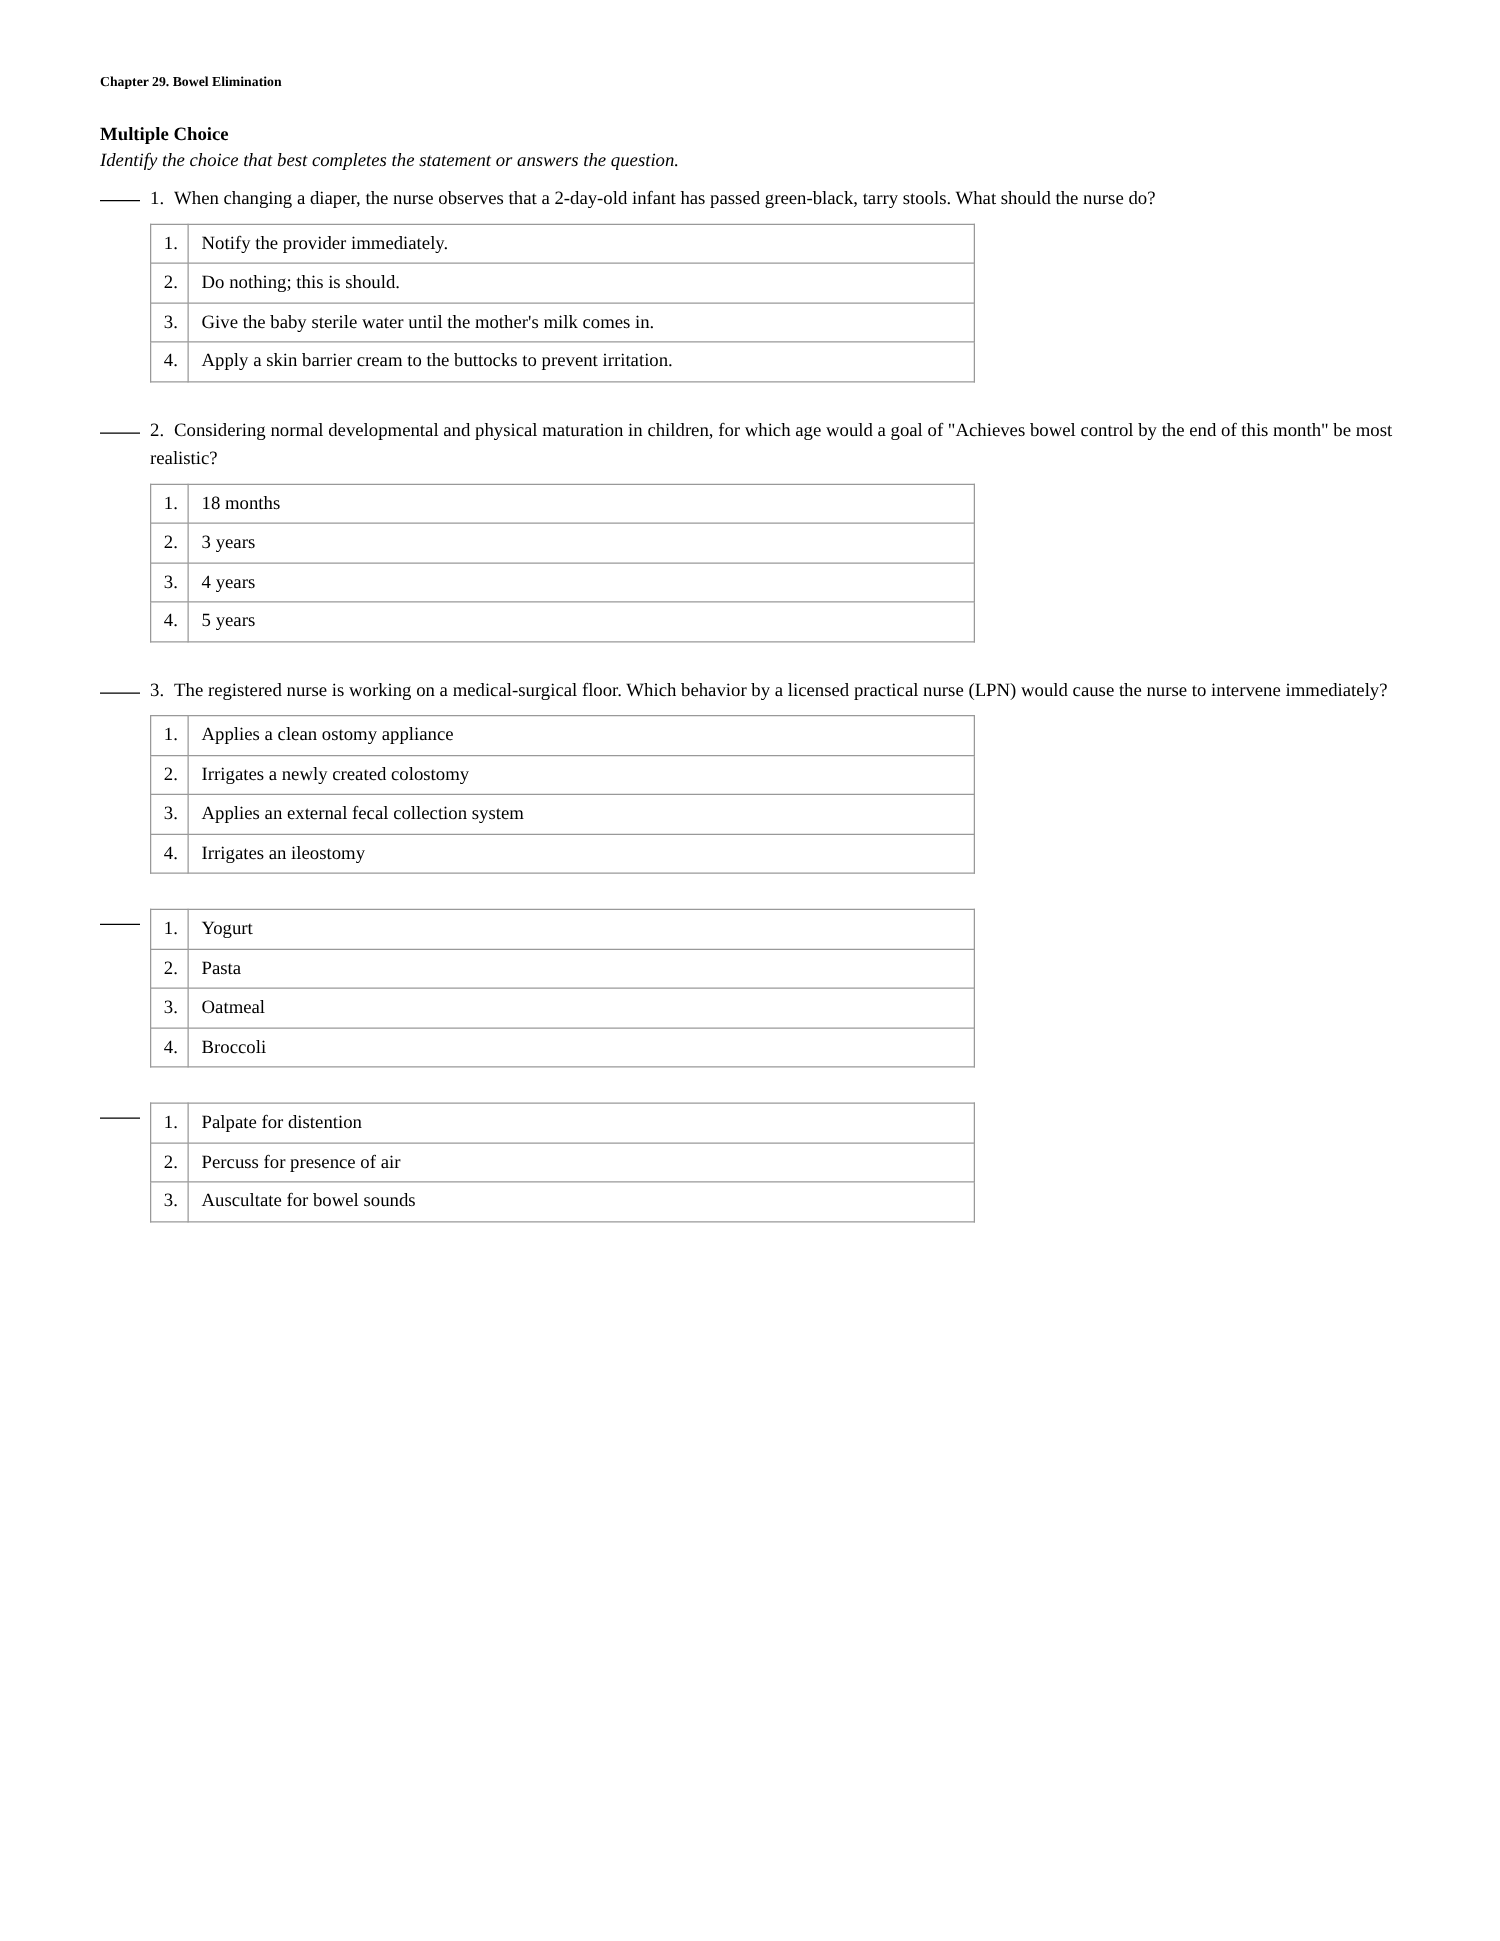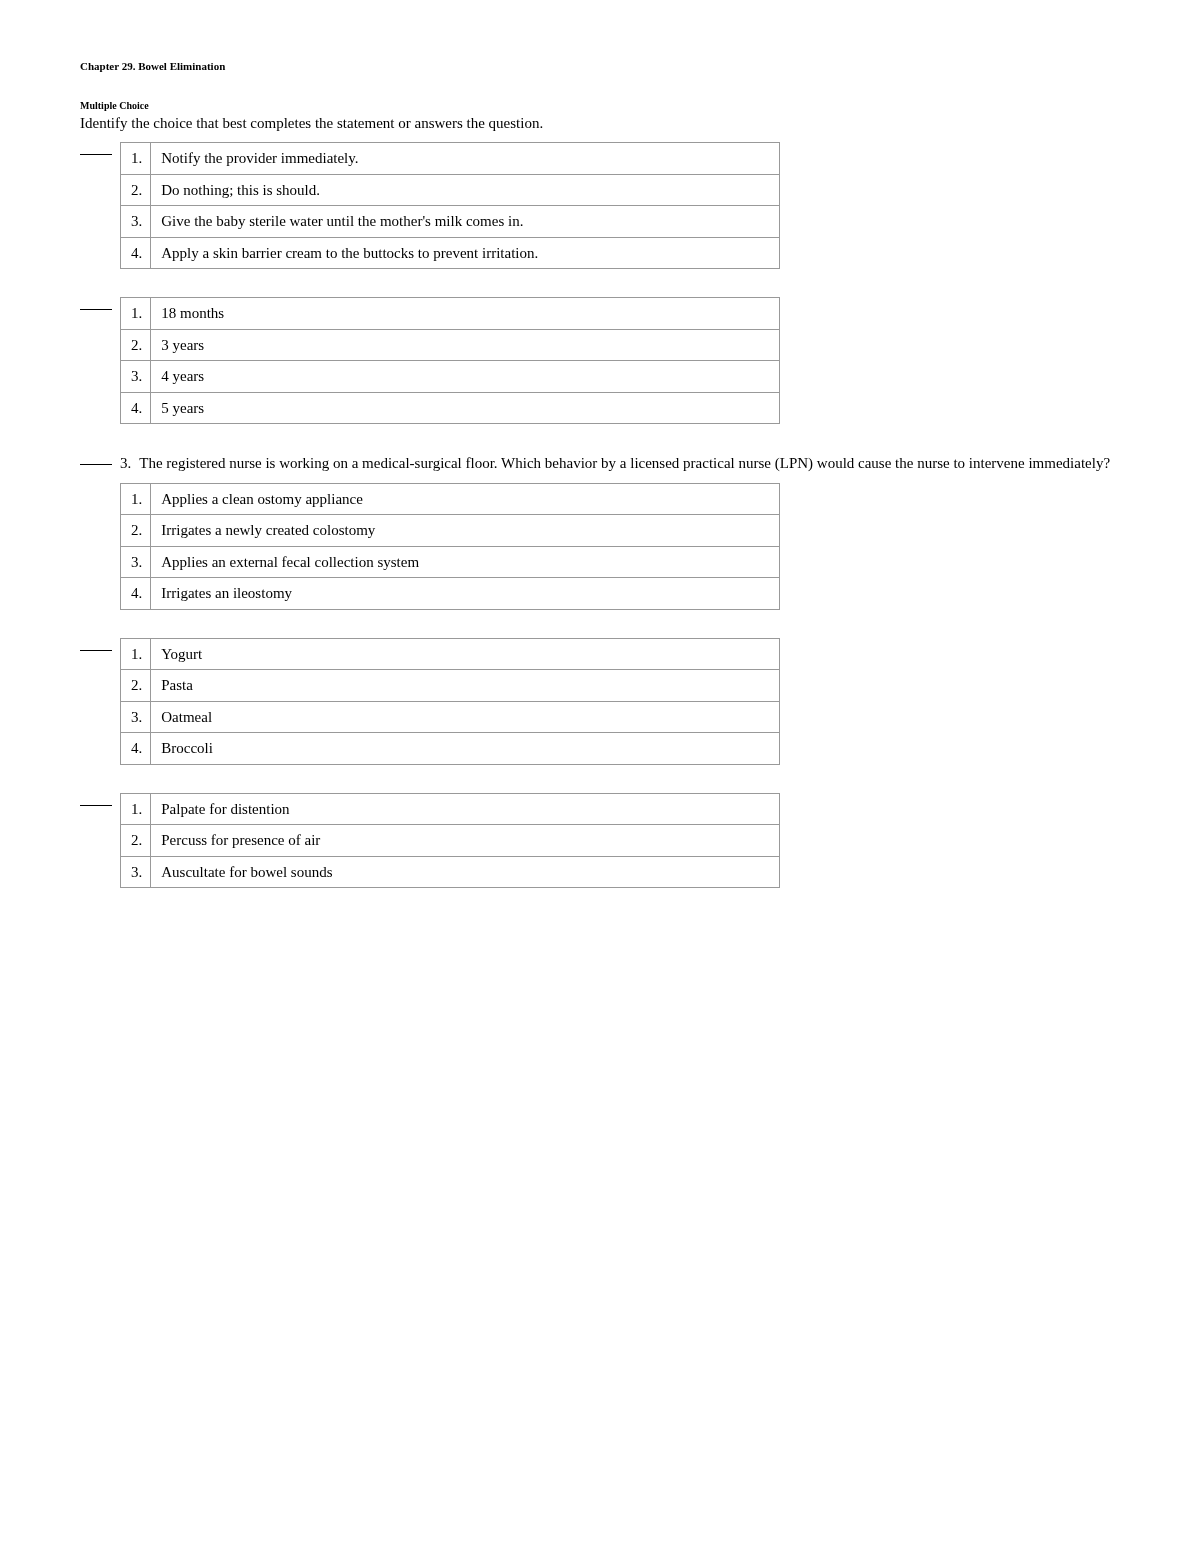--- a/index.html
+++ b/index.html
@@ -19,25 +19,26 @@
     }
 
     .chapter-title {
       font-weight: bold;
       font-size: 11px;
       margin-bottom: 28px;
     }
 
     .section-title {
       font-weight: bold;
-      font-size: 10px;
+      font-size: 15px;
       margin-bottom: 4px;
     }
 
     .section-subtitle {
+      font-style: italic;
       font-size: 15px;
     }
 
     .questions-container {
       margin-top: 10px;
     }
 
     .question-block {
       display: flex;
       align-items: flex-start;
@@ -102,20 +103,21 @@
 <div class="section-title">Multiple Choice</div>
 <div class="section-subtitle">Identify the choice that best completes the statement or answers the question.</div>
 
 <div class="questions-container">
 
 <div class="question-block">
       <div class="answer-blank">
         <div class="blank-line"></div>
       </div>
       <div class="question-content">
+        <div class="question-text"><span class="question-number">1.</span><span>When changing a diaper, the nurse observes that a 2-day-old infant has passed green-black, tarry stools. What should the nurse do?</span></div>
         <table class="options-table">
           <tbody>
             <tr>
               <td class="opt-num">1.</td>
               <td class="opt-text">Notify the provider immediately.</td>
             </tr>
             <tr>
               <td class="opt-num">2.</td>
               <td class="opt-text">Do nothing; this is should.</td>
             </tr>
@@ -129,20 +131,21 @@
             </tr>
           </tbody>
         </table>
       </div>
     </div>
     <div class="question-block">
       <div class="answer-blank">
         <div class="blank-line"></div>
       </div>
       <div class="question-content">
+        <div class="question-text"><span class="question-number">2.</span><span>Considering normal developmental and physical maturation in children, for which age would a goal of "Achieves bowel control by the end of this month" be most realistic?</span></div>
         <table class="options-table">
           <tbody>
             <tr>
               <td class="opt-num">1.</td>
               <td class="opt-text">18 months</td>
             </tr>
             <tr>
               <td class="opt-num">2.</td>
               <td class="opt-text">3 years</td>
             </tr>

